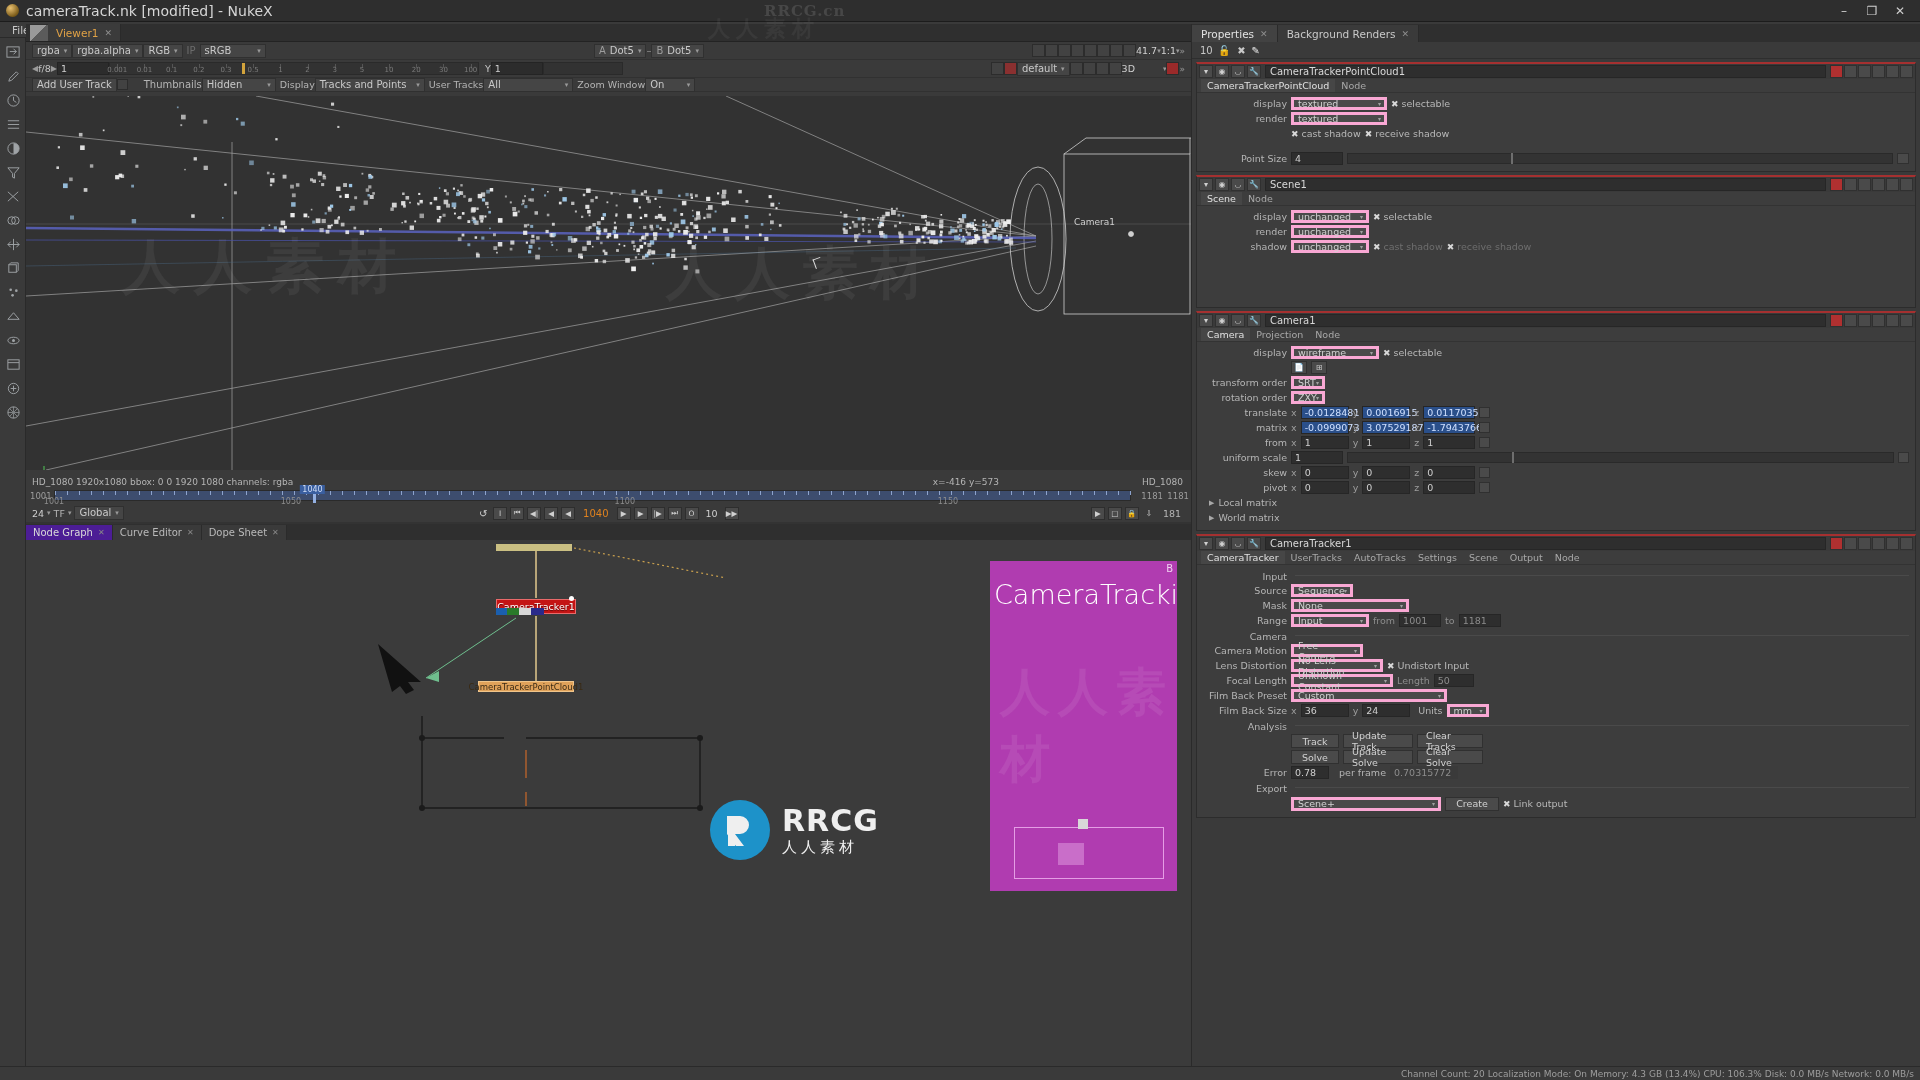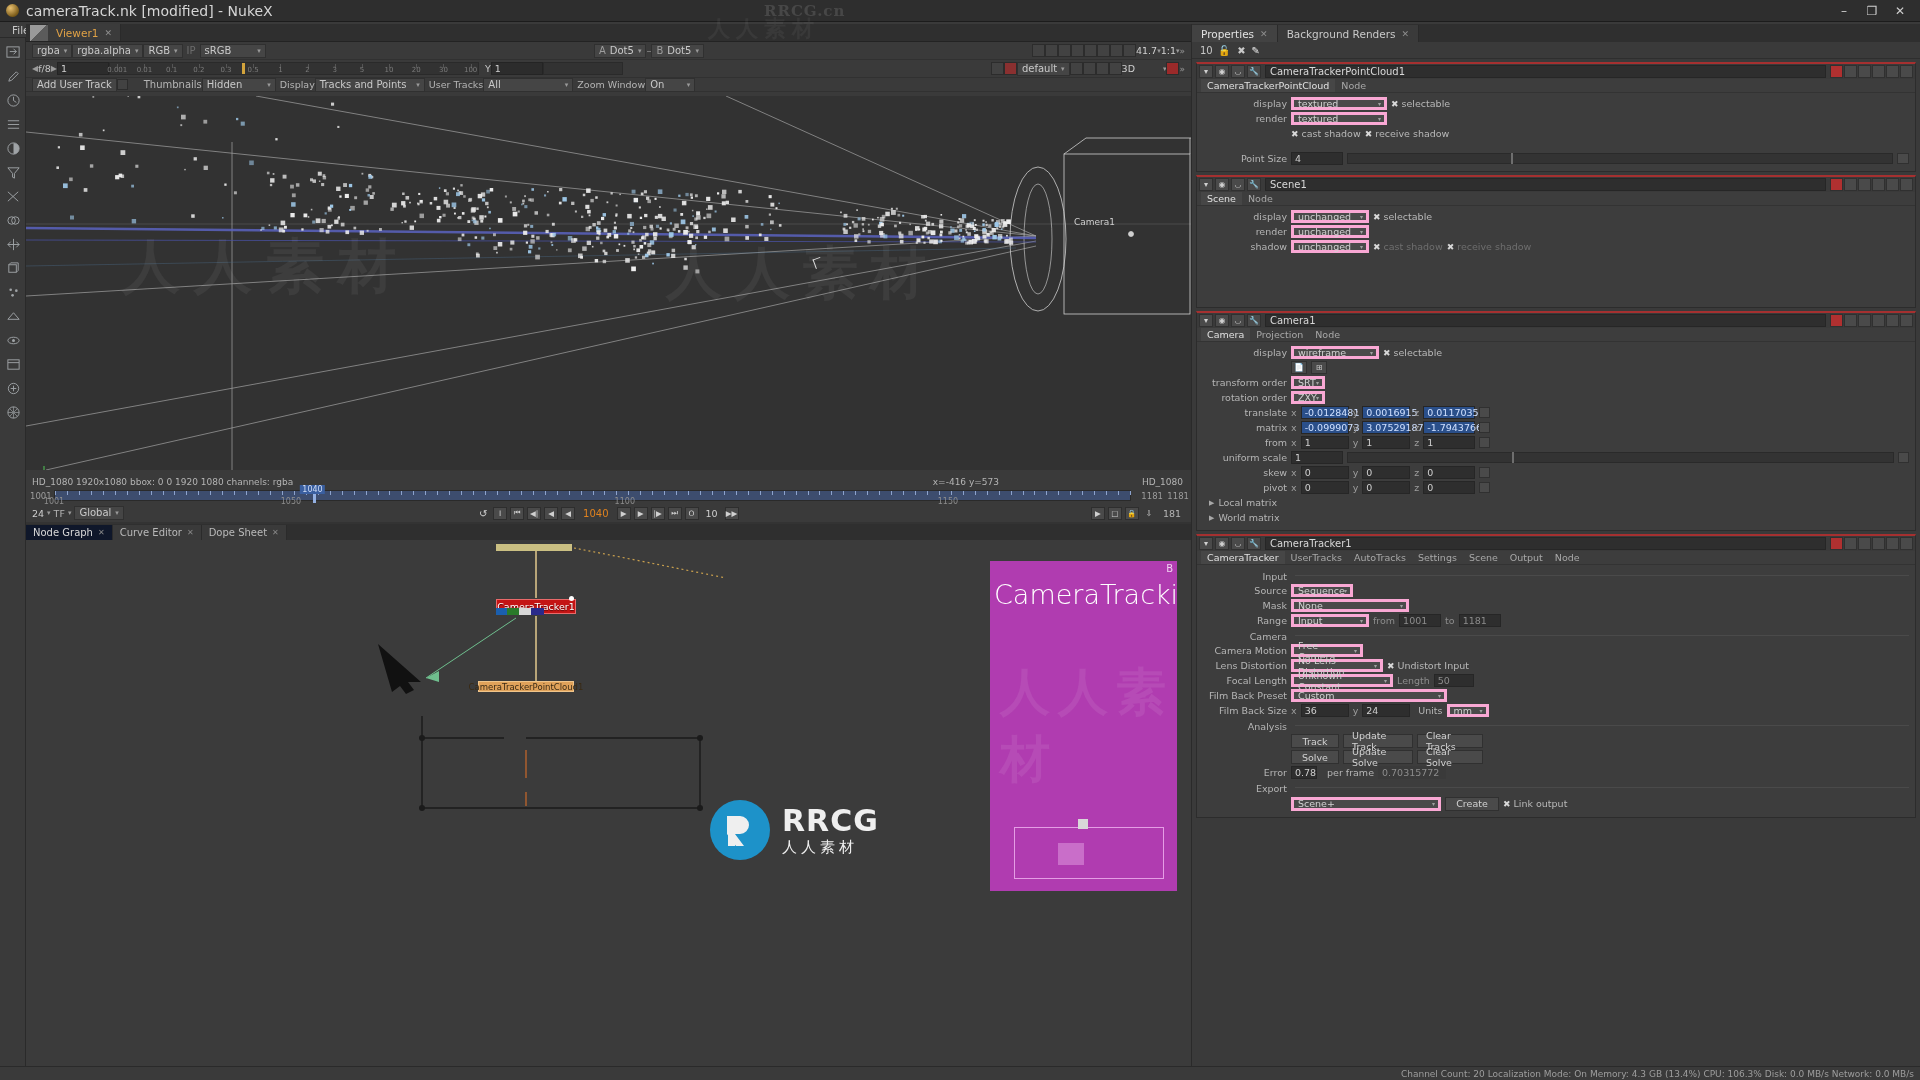--- a/index.html
+++ b/index.html
@@ -74,21 +74,21 @@
     display:flex; align-items:center; gap:3px; padding:0 6px; font-size:9.5px; }
   .tbtn { width:14px; height:13px; background:#4a4a4a; border:1px solid #2e2e2e; color:#d0d0d0;
     display:flex; align-items:center; justify-content:center; font-size:7.5px; }
   .fnum { color:#e0821e; font-size:10px; padding:0 5px; }
 
   
   .ngpane { position:absolute; left:26px; top:524px; width:1165px; bottom:14px; background:#3a3a3a; }
   .ngtabs { height:16px; background:#2f2f2f; display:flex; align-items:flex-end; }
   .ngtab { height:15px; padding:0 7px; display:flex; align-items:center; gap:5px; font-size:10px;
     color:#b9b9b9; background:#3a3a3a; border-right:1px solid #2b2b2b; }
-  .ngtab.active { color:#d8d8d8; background:#0f172a; }
+  .ngtab.active { color:#d8d8d8; background:#4c1d95; }
   .ngcanvas { position:absolute; left:0; right:0; top:16px; bottom:0; background:#3b3b3b; overflow:hidden; }
 
   .node { position:absolute; font-size:9.5px; color:#fff; display:flex; align-items:center;
     justify-content:center; text-shadow:0 1px 1px rgba(0,0,0,.6); }
   .node.red { background:#c41414; border:1px solid #e86a6a; }
 
   
   .props { position:absolute; left:1191px; top:24px; right:0; bottom:14px; background:#3a3a3a;
     border-left:1px solid #2a2a2a; }
   .ptabs { height:18px; background:#2f2f2f; display:flex; align-items:flex-end; }
@@ -1596,21 +1596,21 @@
           <span class="pbtn" style="width:66px">Clear Tracks</span>
         </div>
         <div class="prow" style="height:16px">
           <span class="plabel"></span>
           <span class="pbtn" style="width:48px">Solve</span>
           <span class="pbtn" style="width:70px">Update Solve</span>
           <span class="pbt n pbtn" style="width:66px">Clear Solve</span>
         </div>
         <div class="prow">
           <span class="plabel">Error</span>
-          <span class="pinput" style="width:26px">0.78</span>
+          <span class="pinput" style="width:38px">0.78</span>
           <span style="color:#b5b5b5;margin-left:6px">per frame</span>
           <span class="pinput" style="width:68px;color:#8c8c8c;background:#3a3a3a;border-color:#3a3a3a">0.70315772</span>
         </div>
 
         <div class="prow">
           <span class="sechead">Export</span>
           <span class="secline"></span>
         </div>
         <div class="prow" style="height:17px">
           <span class="plabel"></span>

